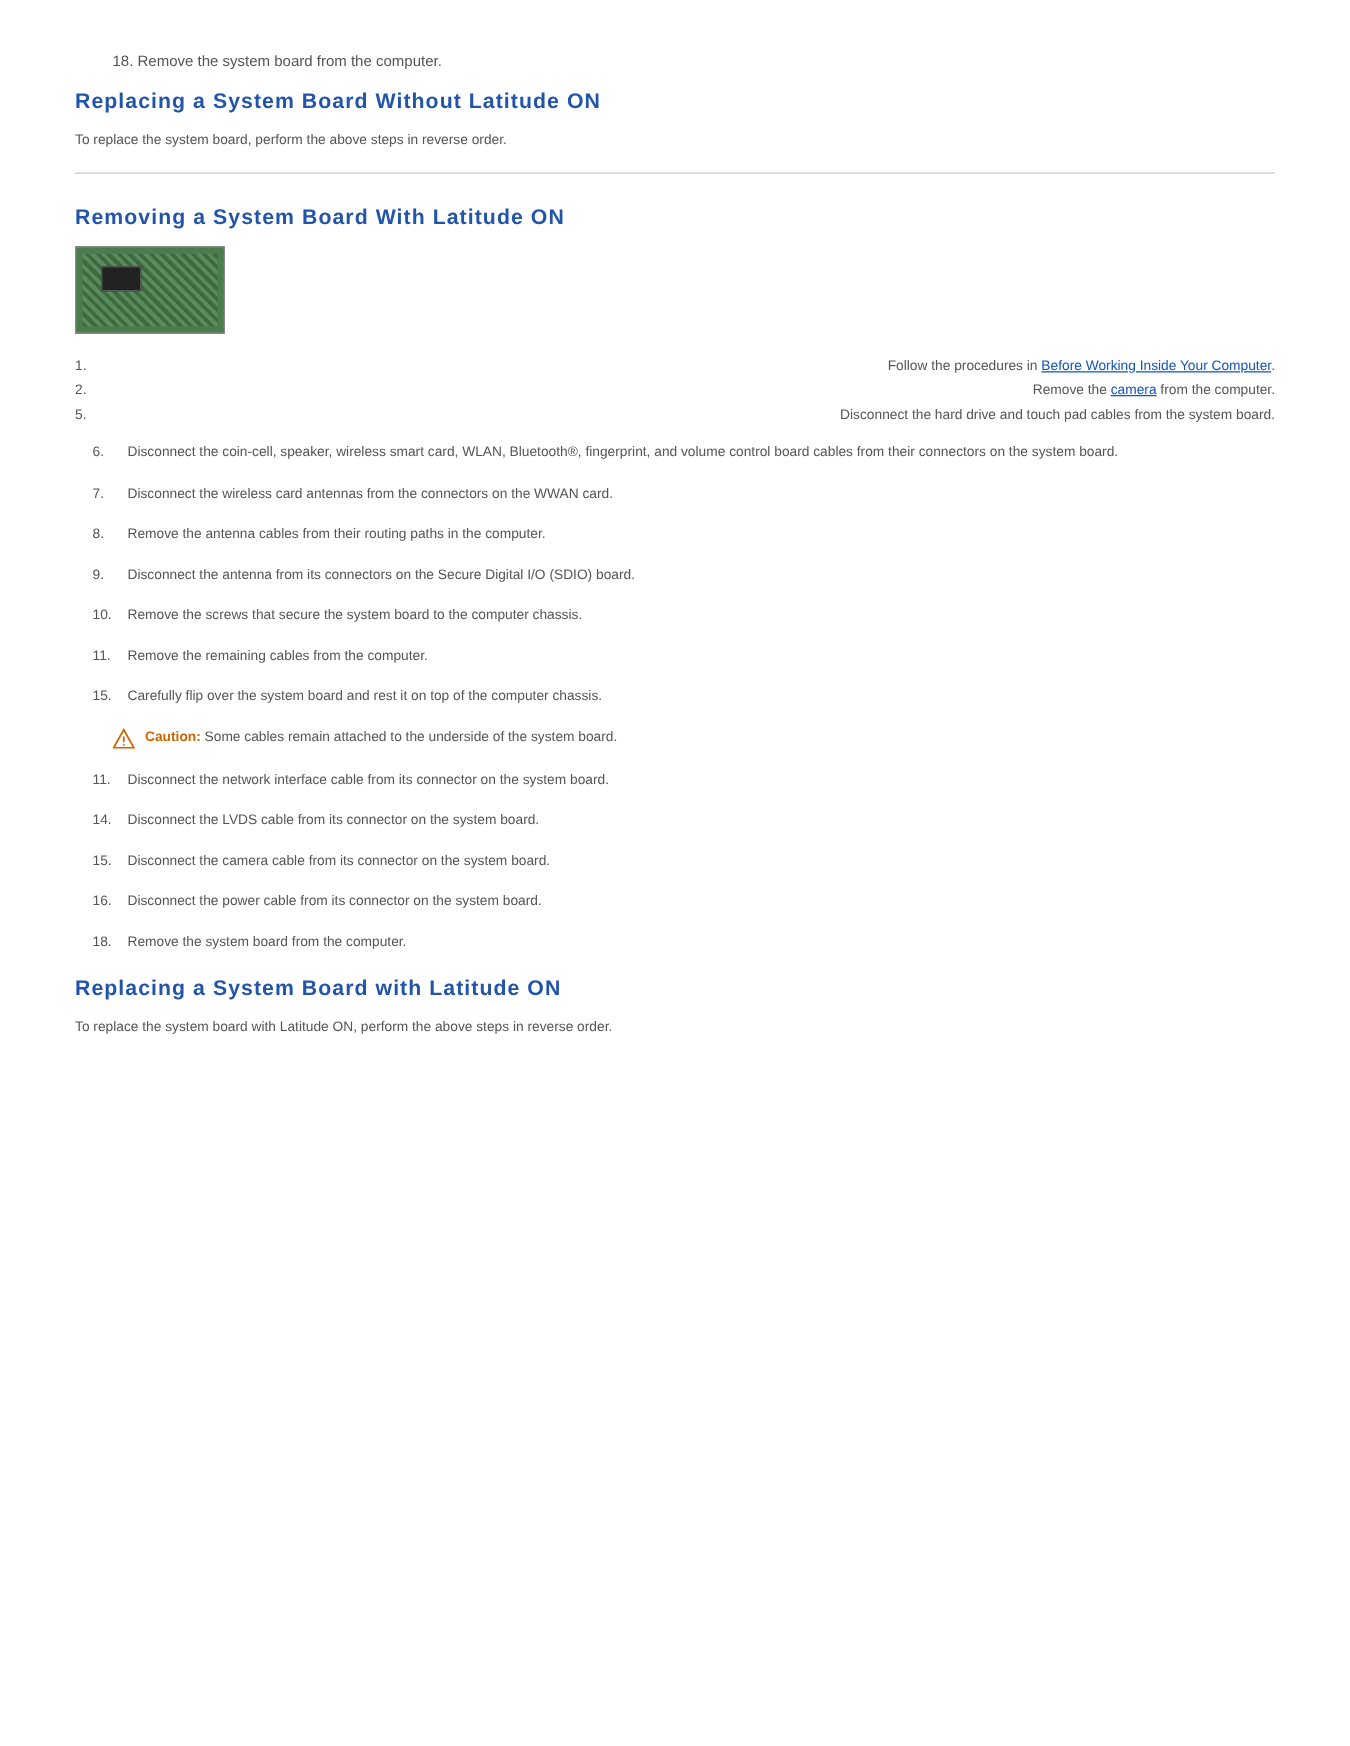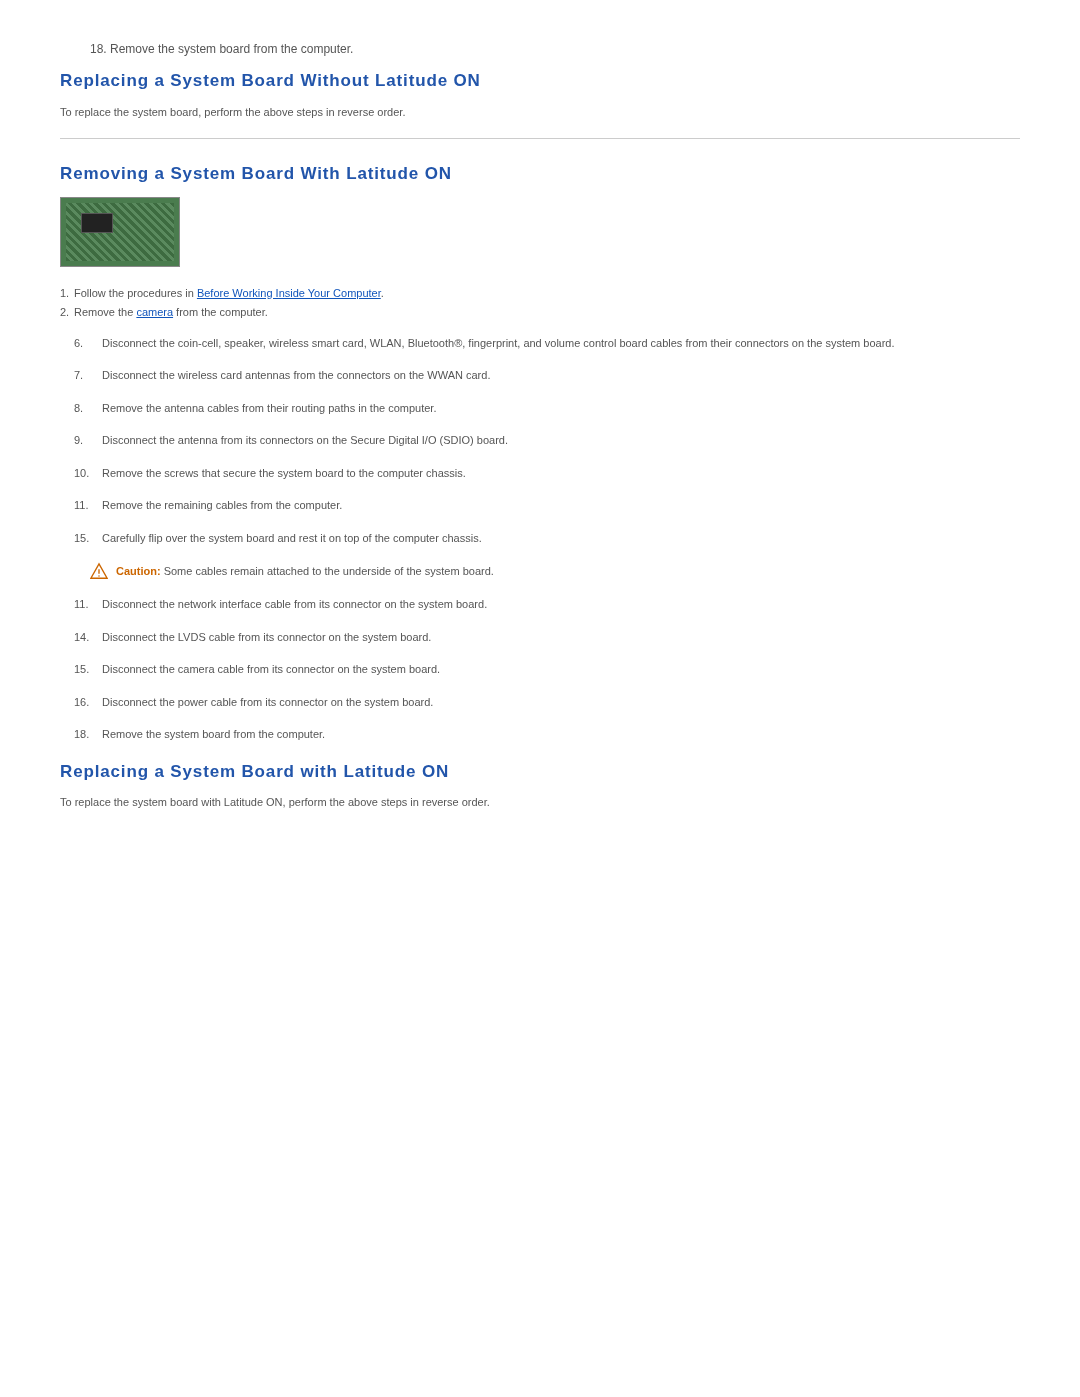--- a/index.html
+++ b/index.html
@@ -86,20 +86,21 @@
       padding: 0;
       margin-bottom: 14px;
     }
 
     .steps-list li {
       font-size: 11px;
       color: #555;
       margin-bottom: 3px;
       padding-left: 14px;
       position: relative;
+      text-align: right;
     }
 
     .steps-list li::before {
       content: attr(data-num) '.';
       position: absolute;
       left: 0;
     }
 
     .steps-list a {
       color: #1155bb;
@@ -165,20 +166,23 @@
 <div class="product-image">
   
 </div>
 
 <ul class="steps-list">
   <li data-num="1">
     Follow the procedures in <a href="#">Before Working Inside Your Computer</a>.
   </li>
   <li data-num="2">
     Remove the <a href="#">camera</a> from the computer.
+  </li>
+  <li data-num="5">
+    Disconnect the hard drive and touch pad cables from the system board.
   </li>
 </ul>
 
 <div class="numbered-step">
   <span class="num">6.</span>
   <span class="text">Disconnect the coin-cell, speaker, wireless smart card, WLAN, Bluetooth®, fingerprint, and volume control board cables from their connectors on the system board.</span>
 </div>
 
 <div class="numbered-step">
   <span class="num">7.</span>

